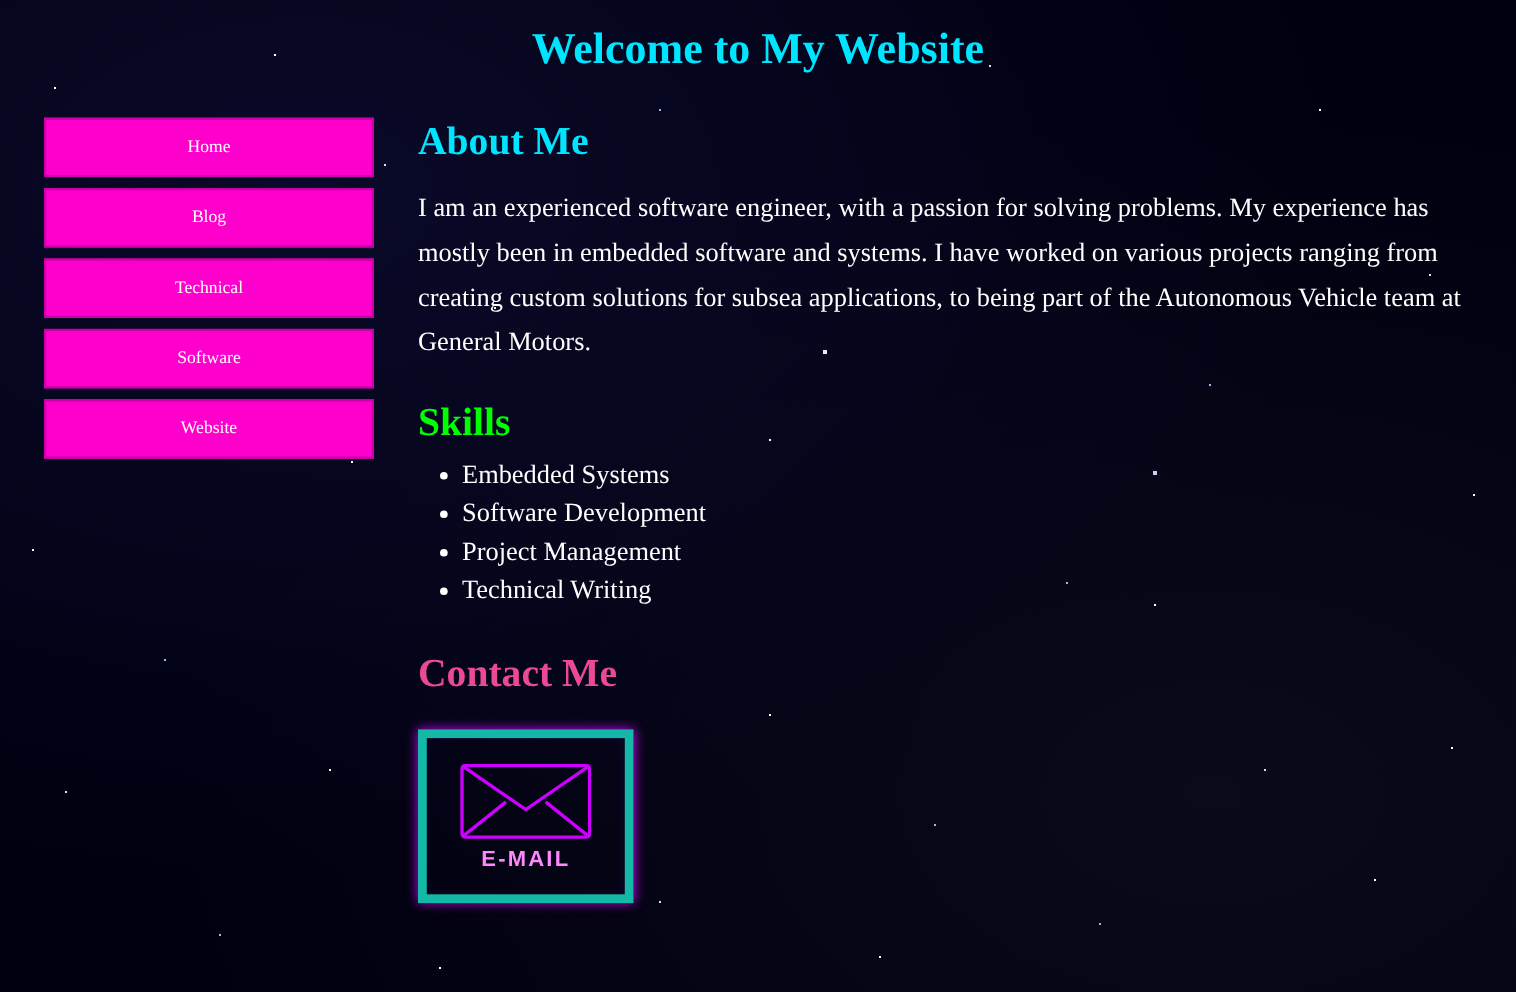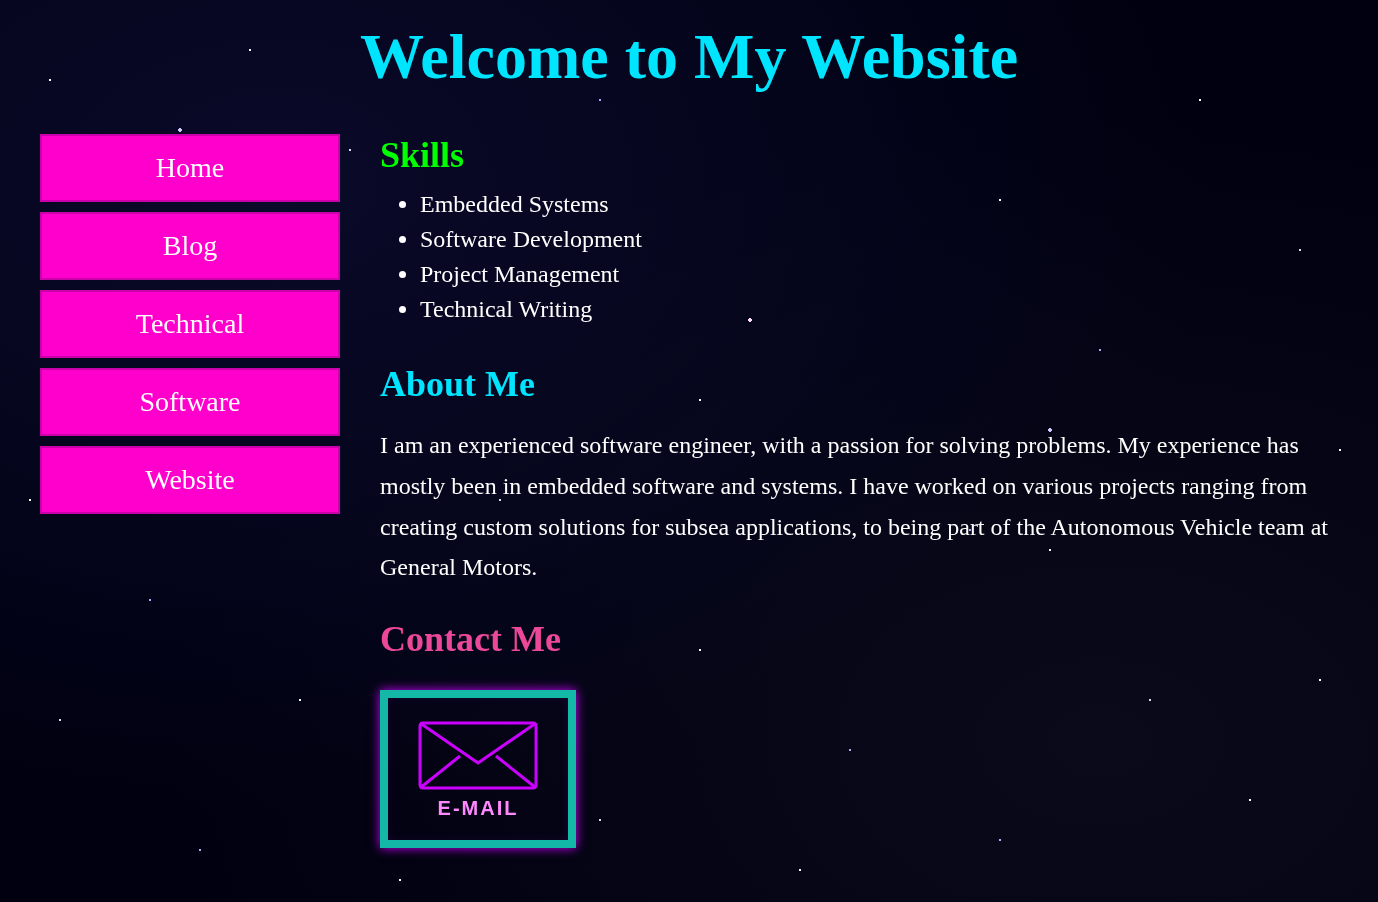--- a/index.html
+++ b/index.html
@@ -73,21 +73,21 @@
       flex-direction: column;
       min-height: 902px;
     }
 
     .site-header {
       text-align: center;
       padding: 20px 0 10px 0;
     }
 
     .site-title {
-      font-size: 64px;
+      font-size: 40px;
       font-weight: bold;
       color: #00e5ff;
       font-family: "Times New Roman", Times, serif;
     }
 
     .main-layout {
       display: flex;
       flex-direction: row;
       margin-top: 20px;
       padding: 0 0 40px 0;
@@ -102,21 +102,21 @@
       gap: 10px;
     }
 
     .nav-button {
       display: block;
       width: 300px;
       padding: 16px 20px;
       background-color: #ff00cc;
       color: white;
       text-align: center;
-      font-size: 28px;
+      font-size: 16px;
       font-family: "Times New Roman", Times, serif;
       border: 2px solid #cc00aa;
       cursor: pointer;
       text-decoration: none;
       font-weight: normal;
     }
 
     .content-area {
       flex: 1;
       padding: 10px 40px 40px 20px;
@@ -210,37 +210,37 @@
 
     <nav class="sidebar">
       <a class="nav-button" href="#">Home</a>
       <a class="nav-button" href="#">Blog</a>
       <a class="nav-button" href="#">Technical</a>
       <a class="nav-button" href="#">Software</a>
       <a class="nav-button" href="#">Website</a>
     </nav>
 
     <main class="content-area">
+
+      <section>
+        <h2 class="section-heading">About Me</h2>
+        <p class="about-text">I am an experienced software engineer, with a passion for solving problems. My experience has mostly been in embedded software and systems. I have worked on various projects ranging from creating custom solutions for subsea applications, to being part of the Autonomous Vehicle team at General Motors.</p>
+      </section>
 
       <section>
         <h2 class="skills-heading">Skills</h2>
         <ul class="skills-list">
           <li>Embedded Systems</li>
           <li>Software Development</li>
           <li>Project Management</li>
           <li>Technical Writing</li>
         </ul>
       </section>
 
       <section>
-        <h2 class="section-heading">About Me</h2>
-        <p class="about-text">I am an experienced software engineer, with a passion for solving problems. My experience has mostly been in embedded software and systems. I have worked on various projects ranging from creating custom solutions for subsea applications, to being part of the Autonomous Vehicle team at General Motors.</p>
-      </section>
-
-      <section>
         <h2 class="contact-heading">Contact Me</h2>
         <div class="email-button">
           <div class="email-icon-wrapper">
             <svg class="email-envelope" viewBox="0 0 120 75" xmlns="http://www.w3.org/2000/svg">
 
               <rect x="2" y="5" width="116" height="65" rx="3" ry="3" fill="none" stroke="#cc00ff" stroke-width="3"></rect>
 
               <polyline points="2,5 60,45 118,5" fill="none" stroke="#cc00ff" stroke-width="3"></polyline>
 
               <line x1="2" y1="70" x2="42" y2="38" stroke="#cc00ff" stroke-width="3"></line>

